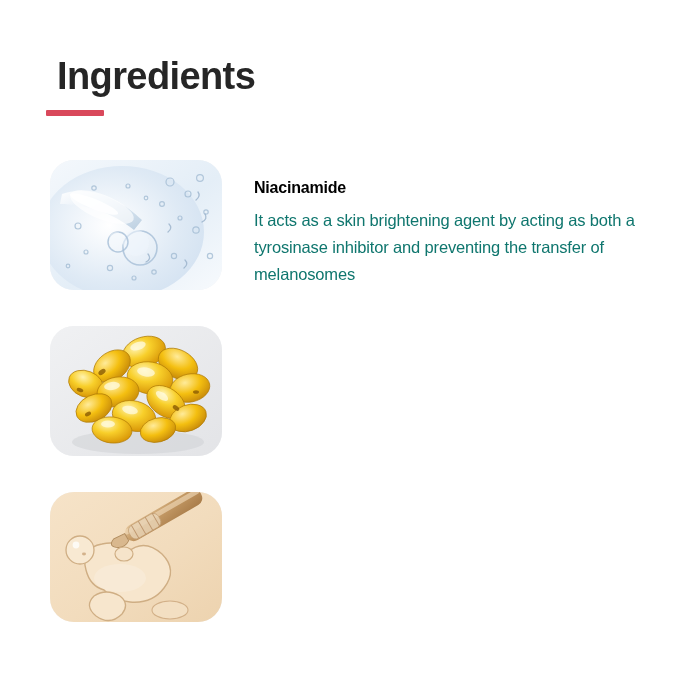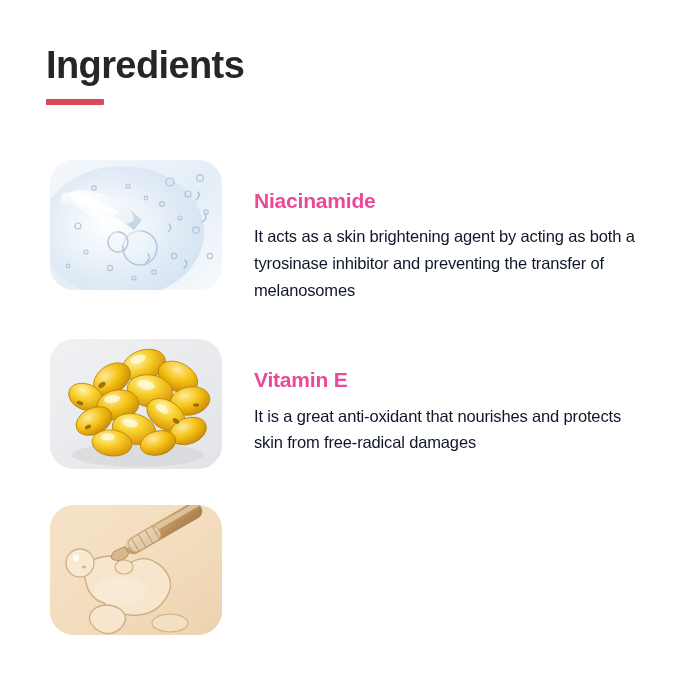--- a/index.html
+++ b/index.html
@@ -25,21 +25,21 @@
     position: absolute;
     left: 46px;
     top: 45px;
   }
   .page-title {
     font-size: 38px;
     font-weight: bold;
     color: #262626;
     letter-spacing: -0.6px;
     line-height: 1.1;
-    margin: 0;
+    margin: 11px;
     white-space: nowrap;
   }
   .title-underline {
     margin-top: 12px;
     width: 58px;
     height: 6px;
     background: #d9485b;
     border-radius: 1px;
   }
 
@@ -71,29 +71,29 @@
     width: 100%;
     height: 100%;
   }
   .row-text {
     flex: 1 1 auto;
     padding-left: 32px;
     padding-top: 14px;
     padding-right: 28px;
   }
   .ingredient-name {
-    color: #ec4899;
-    font-size: 21px;
+    color: #000000;
+    font-size: 16px;
     font-weight: bold;
     line-height: 1.2;
-    margin: 14px 0 10px 0;
+    margin: 4px 0 10px 0;
     letter-spacing: -0.2px;
   }
   .ingredient-desc {
-    color: #0f172a;
+    color: #0f766e;
     font-size: 16.5px;
     line-height: 1.62;
     margin: 0;
     letter-spacing: -0.15px;
     max-width: 392px;
   }
 </style>
 </head>
 <body>
 
@@ -216,24 +216,20 @@
           </g>
           <g fill="#8a5c03" opacity="0.8">
             <ellipse cx="52" cy="46" rx="4" ry="2.4" transform="rotate(-34 52 46)"></ellipse>
             <ellipse cx="30" cy="64" rx="3.4" ry="2" transform="rotate(22 30 64)"></ellipse>
             <ellipse cx="126" cy="82" rx="3.6" ry="2.2" transform="rotate(34 126 82)"></ellipse>
             <ellipse cx="38" cy="88" rx="3.2" ry="2" transform="rotate(-26 38 88)"></ellipse>
             <ellipse cx="146" cy="66" rx="3" ry="1.8"></ellipse>
           </g>
         </svg>
       </div>
-      <div class="row-text">
-        <h2 class="ingredient-name">Vitamin E</h2>
-        <p class="ingredient-desc">It is a great anti-oxidant that nourishes and protects skin from free-radical damages</p>
-      </div>
     </div>
 
     <div class="ingredient-row">
       <div class="thumb">
         <svg viewBox="0 0 172 130" preserveAspectRatio="xMidYMid slice">
           <defs>
             <linearGradient id="beigebg" x1="0" y1="0" x2="1" y2="1">
               <stop offset="0%" stop-color="#f6e3c8"></stop>
               <stop offset="55%" stop-color="#f2dcbd"></stop>
               <stop offset="100%" stop-color="#edd3af"></stop>

